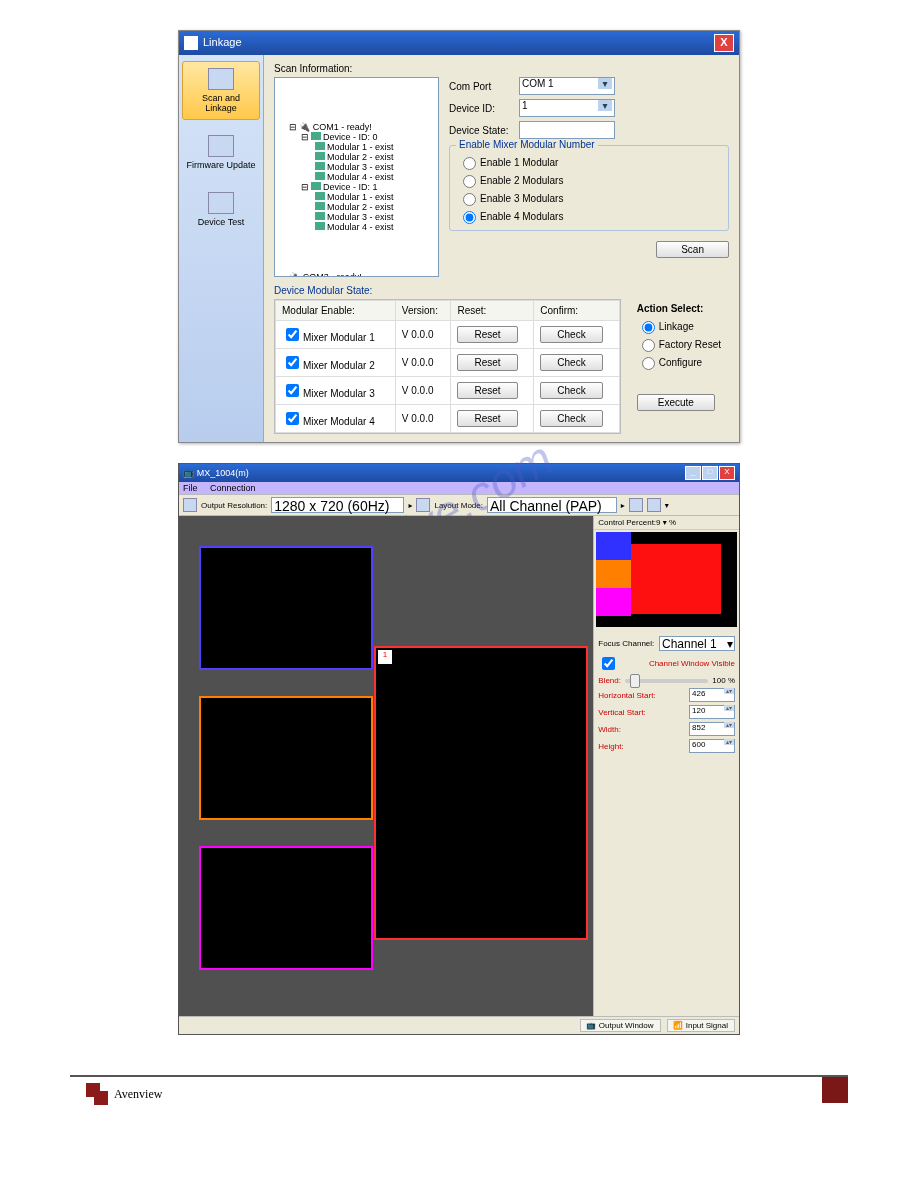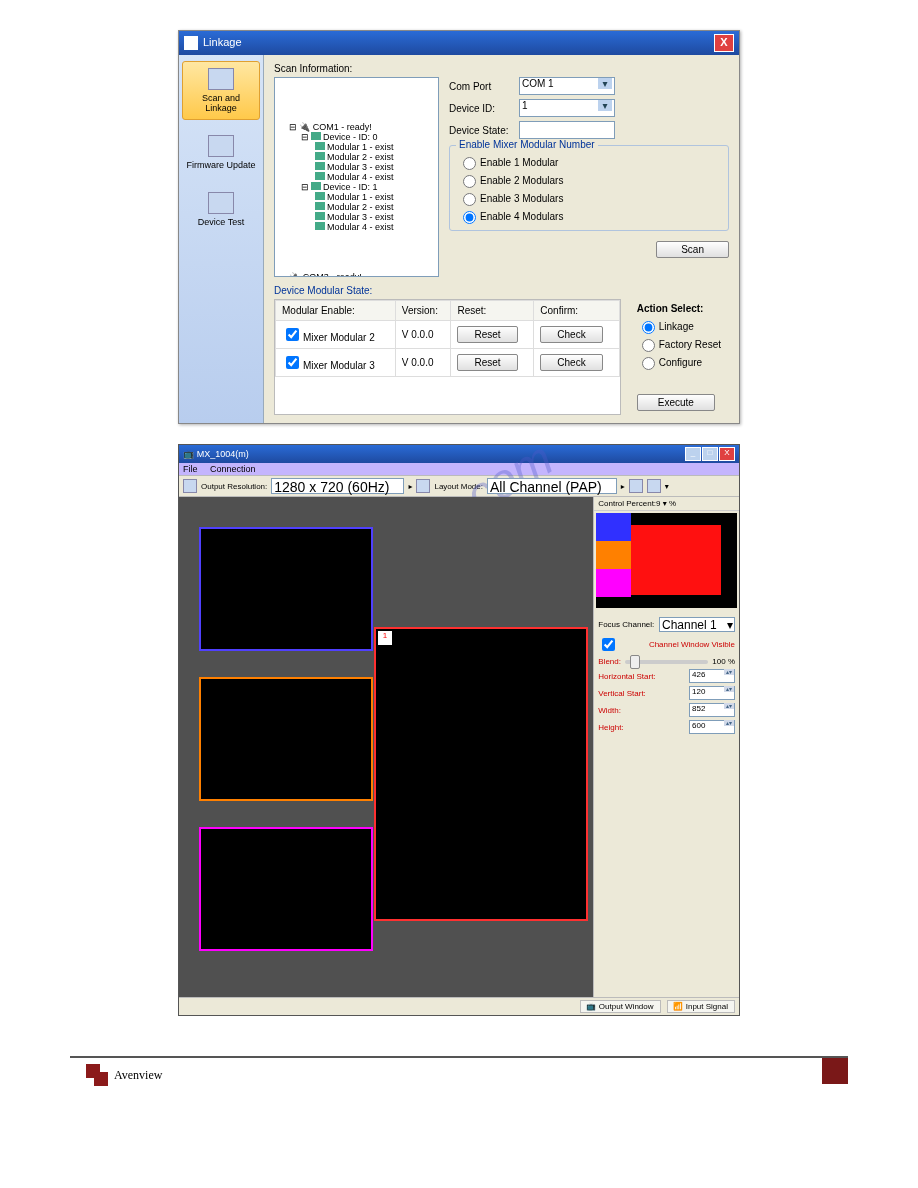--- a/index.html
+++ b/index.html
@@ -159,27 +159,39 @@
           <div class="mod-table" style="flex:1;">
             <table>
               <tbody>
                   <tr>
                 <th>Modular Enable:</th>
                 <th>Version:</th>
                 <th>Reset:</th>
                 <th>Confirm:</th>
               </tr>
               <tr>
+                <td><input type="checkbox" checked="" class="cb" style=""><span>Mixer Modular 1</span></td>
+                <td>V 0.0.0</td>
+                <td><button class="btn">Reset</button></td>
+                <td><button class="btn">Check</button></td>
+              </tr>
+              <tr>
                 <td><input type="checkbox" checked="" class="cb" style=""><span>Mixer Modular 2</span></td>
                 <td>V 0.0.0</td>
                 <td><button class="btn">Reset</button></td>
                 <td><button class="btn">Check</button></td>
               </tr>
               <tr>
                 <td><input type="checkbox" checked="" class="cb" style=""><span>Mixer Modular 3</span></td>
+                <td>V 0.0.0</td>
+                <td><button class="btn">Reset</button></td>
+                <td><button class="btn">Check</button></td>
+              </tr>
+              <tr>
+                <td><input type="checkbox" checked="" class="cb" style=""><span>Mixer Modular 4</span></td>
                 <td>V 0.0.0</td>
                 <td><button class="btn">Reset</button></td>
                 <td><button class="btn">Check</button></td>
               </tr>
             </tbody>
               </table>
           </div>
           <div class="action-col">
             <div class="hdr">Action Select:</div>
             <div class="radio-row">

